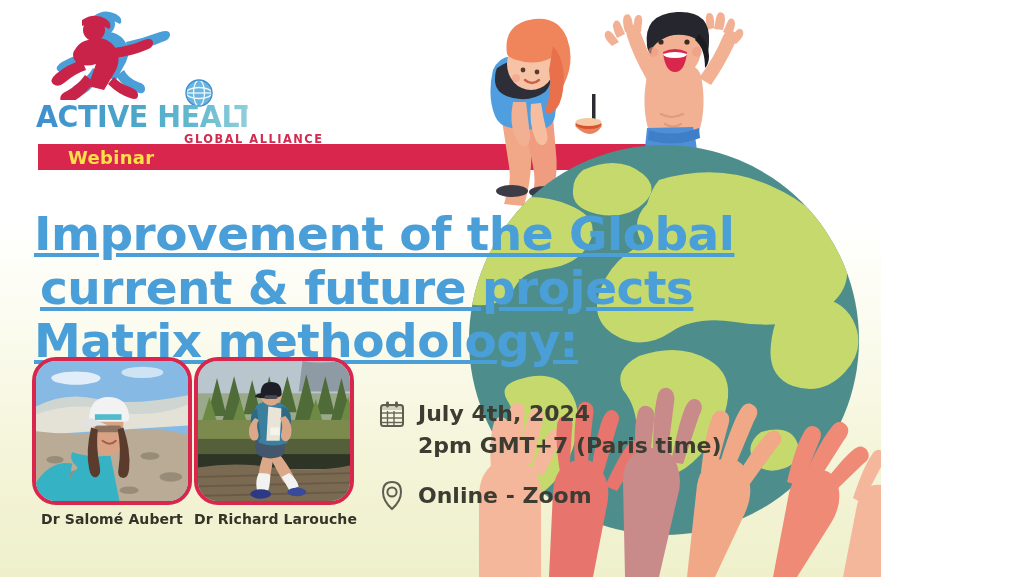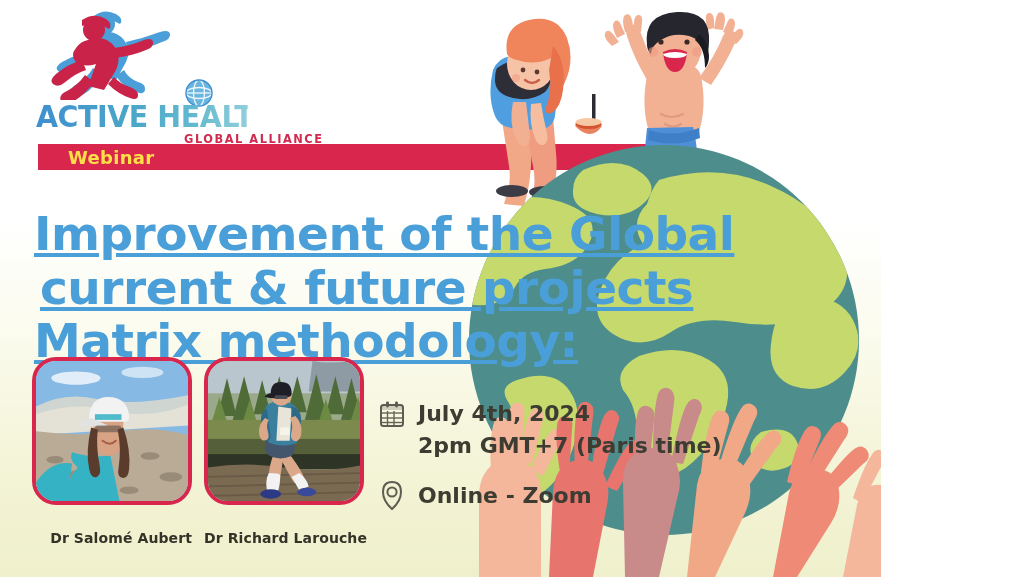--- a/index.html
+++ b/index.html
@@ -103,35 +103,35 @@
   .title-line.l3 { padding-left: 6px; }
 
   
   .speakers { position: absolute; left: 32px; top: 357px; z-index: 6; }
   .speaker {
     position: absolute;
     top: 0;
     width: 160px;
   }
   .speaker.s0 { left: 0px; }
-  .speaker.s1 { left: 172px; }
+  .speaker.s1 { left: 162px; }
   .photo-frame {
     width: 160px;
     height: 148px;
     border: 4px solid #d9264d;
     border-radius: 24px;
     overflow: hidden;
     position: relative;
     box-sizing: border-box;
     background: #bcd6e8;
   }
   .photo-inner { position: absolute; inset: 0; }
   .speaker-name {
-    margin-top: 25px;
-    text-align: right;
+    margin-top: 6px;
+    text-align: center;
     font-size: 14px;
     font-weight: bold;
     color: #333328;
     letter-spacing: 0.1px;
     white-space: nowrap;
   }
 
   
   .details { position: absolute; left: 378px; top: 398px; z-index: 6; }
   .detail-row { position: relative; display: flex; align-items: flex-start; }

